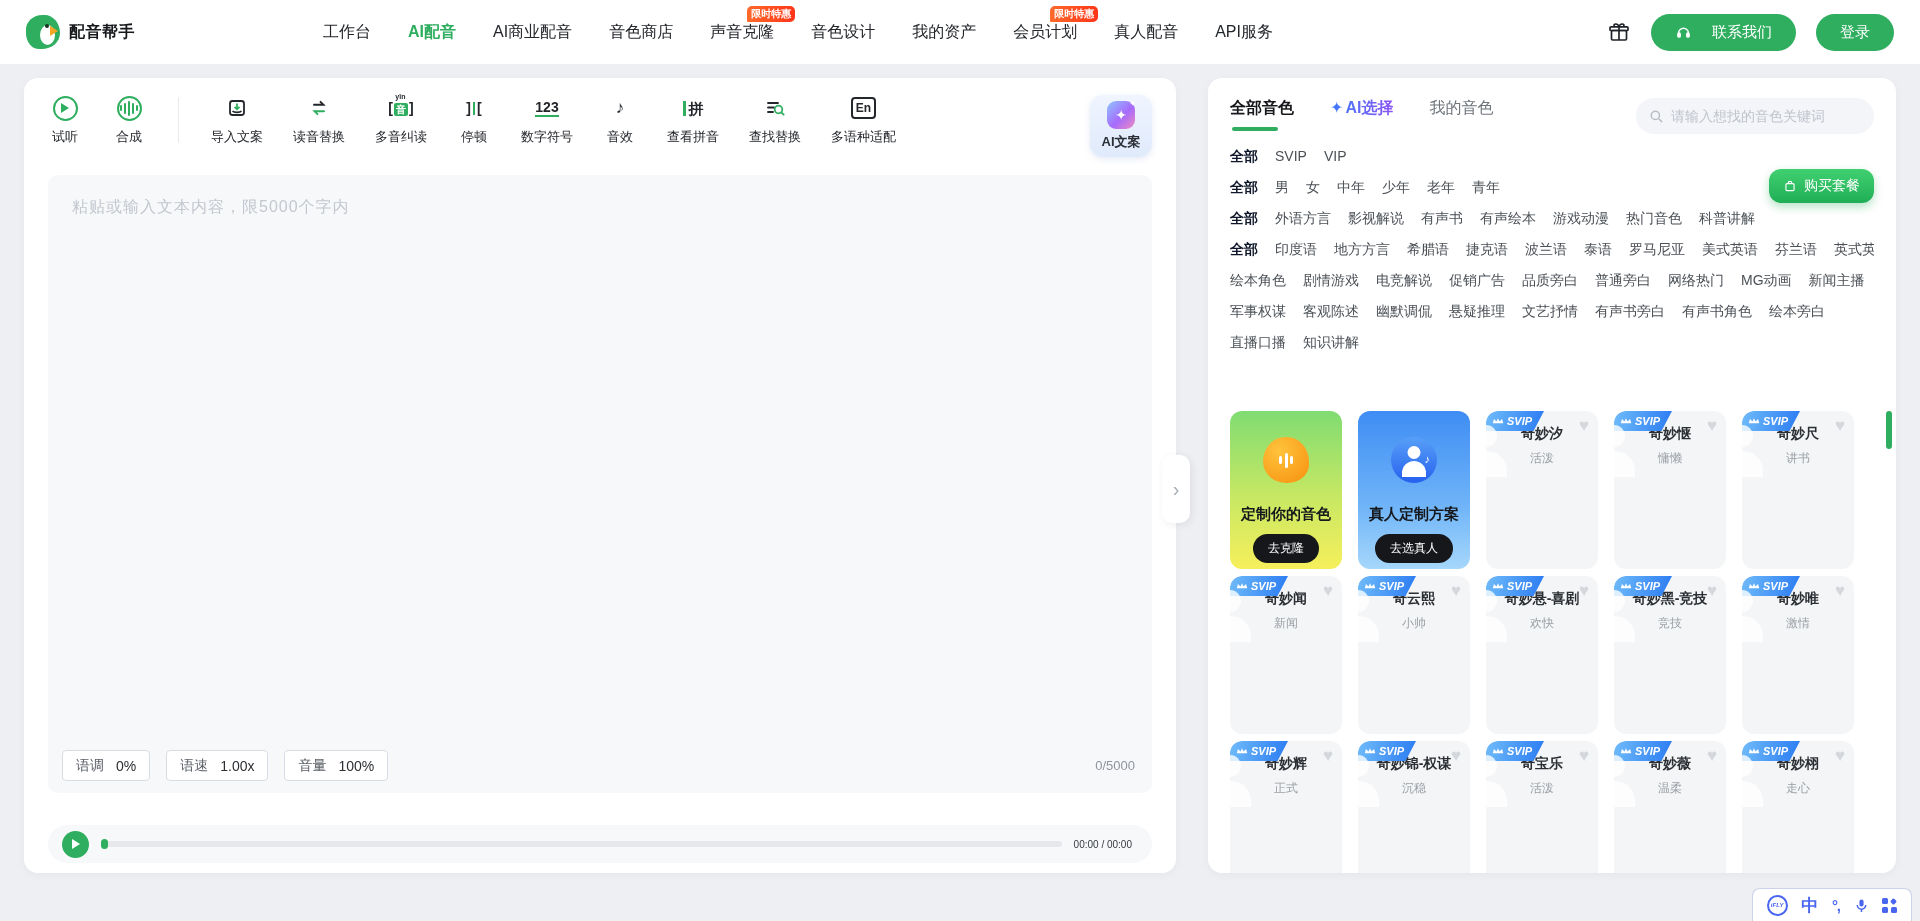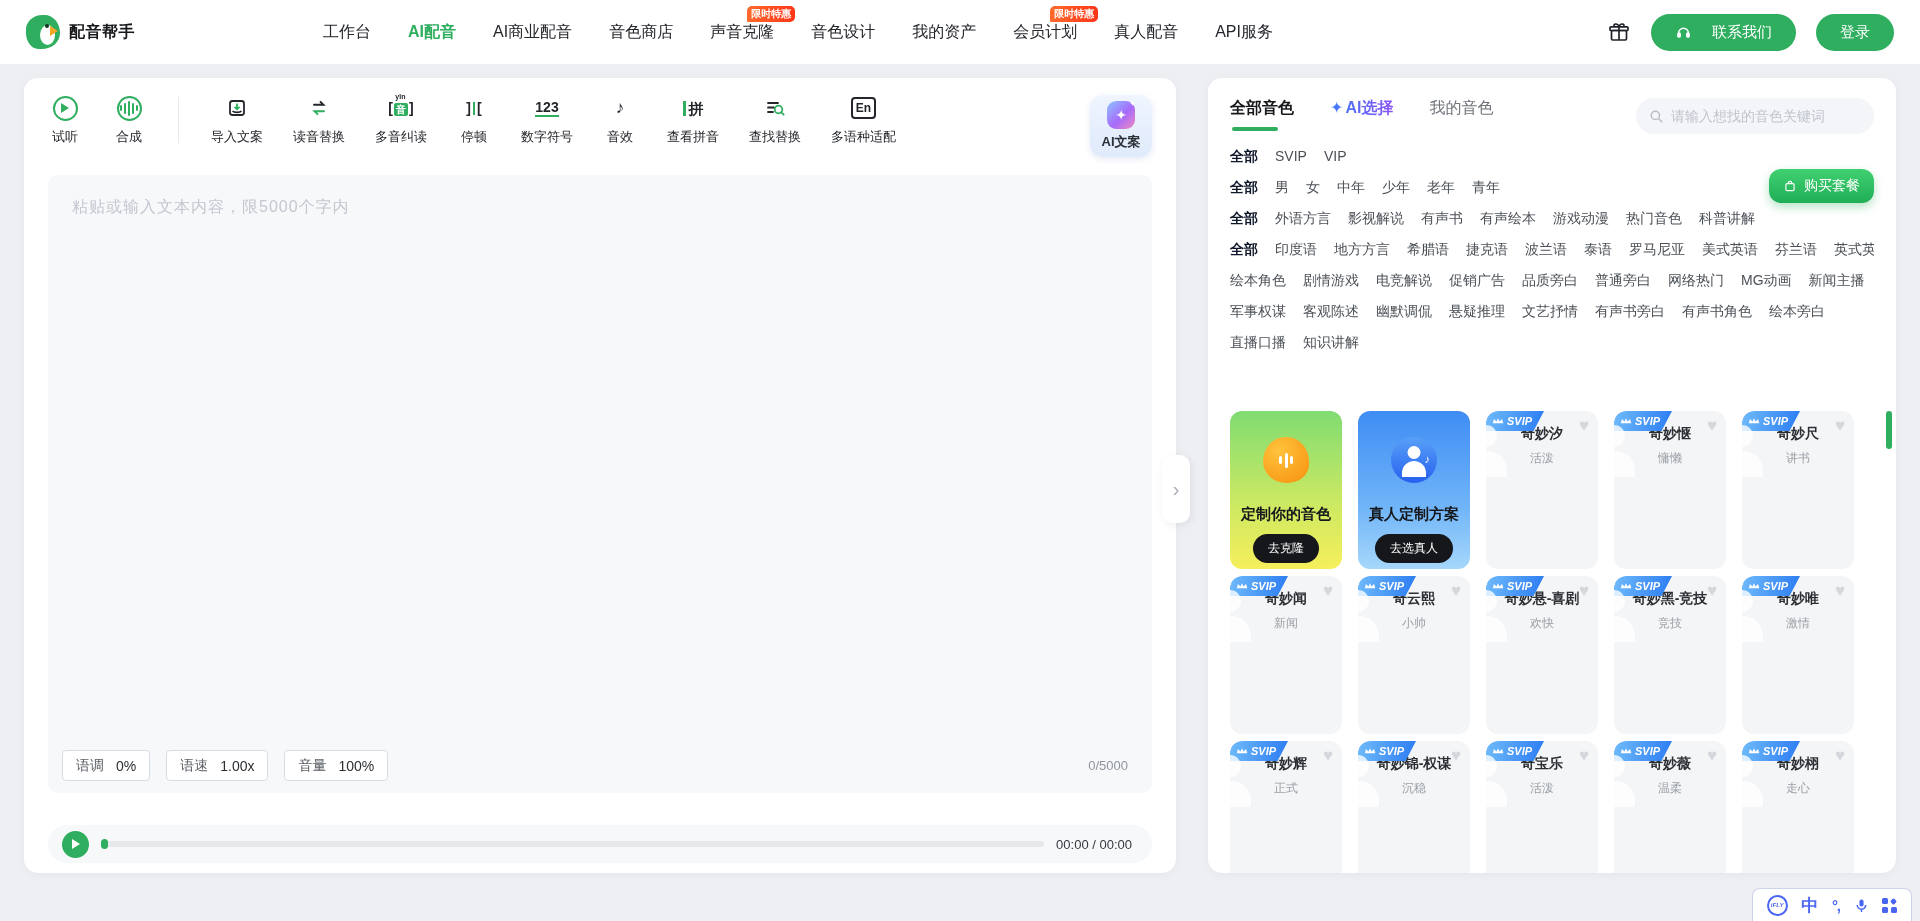--- a/index.html
+++ b/index.html
@@ -49,32 +49,32 @@
   .pin { border-left:3px solid #2fae5f; padding-left:3px; font-size:15px; }
   .enbox { border:2px solid #23262b; border-radius:4px; font-size:12px; font-weight:700; padding:2px 3px; color:#23262b; }
   .ai-copy { margin-left:auto; width:62px; height:62px; border-radius:13px; background:linear-gradient(180deg,#f0f5ff,#dfeafb); display:flex; flex-direction:column; align-items:center; justify-content:center; gap:4px; cursor:pointer; box-shadow:0 2px 6px rgba(80,110,180,.15); }
   .ai-ic { width:28px; height:28px; border-radius:9px; background:linear-gradient(135deg,#8ec5ff 0%,#a66bfb 55%,#f08bc0 100%); color:#fff; display:flex; align-items:center; justify-content:center; font-size:14px; position:relative; }
   .ai-ic::after { content:"✦"; position:absolute; top:-2px; right:-1px; font-size:8px; color:#fff; }
   .ai-copy-label { font-size:13px; color:#2b2f36; font-weight:600; }
   
   .text-region { position:absolute; left:24px; right:24px; top:97px; height:618px; background:#f7f8fa; border-radius:10px; padding:22px 24px 54px; }
   .script-input { width:100%; height:100%; background:transparent; border:none; outline:none; resize:none; font-family:inherit; font-size:16px; color:#303133; letter-spacing:1px; }
   .script-input::placeholder { color:#c3c7cf; }
-  .controls-row { position:absolute; left:14px; right:24px; bottom:12px; display:flex; align-items:center; gap:16px; }
+  .controls-row { position:absolute; left:14px; right:17px; bottom:12px; display:flex; align-items:center; gap:16px; }
   .control-chip { background:#fff; border:1px solid #d8dce3; border-radius:4px; height:31px; padding:0 13px; display:flex; align-items:center; gap:12px; font-size:14px; cursor:pointer; }
   .chip-label { color:#5a5f66; }
   .chip-value { color:#2b2f33; }
   .char-counter { margin-left:auto; font-size:13px; color:#8f959e; }
   
   .player { position:absolute; left:24px; right:24px; bottom:10px; height:38px; background:#f7f8fa; border-radius:19px; display:flex; align-items:center; padding:0 14px; gap:12px; }
   .play-btn { width:27px; height:27px; border-radius:50%; background:#2fae5f; border:none; cursor:pointer; display:flex; align-items:center; justify-content:center; flex:0 0 auto; }
   .play-btn .tri-w { width:0; height:0; border:5px solid transparent; border-left:8px solid #fff; margin-left:5px; }
   .progress { flex:1; height:6px; background:#e6e8ec; border-radius:3px; position:relative; cursor:pointer; }
   .progress-knob { position:absolute; left:0; top:-2px; width:7px; height:10px; border-radius:4px; background:#2fae5f; }
-  .player-time { font-size:13px; color:#35393f; white-space:nowrap; padding-right:6px; }
+  .player-time { font-size:10px; color:#35393f; white-space:nowrap; padding-right:6px; }
   
   .collapse-handle { position:absolute; left:1162px; top:455px; width:28px; height:68px; background:#fff; border-radius:10px; box-shadow:2px 2px 8px rgba(0,0,0,.07); display:flex; align-items:center; justify-content:center; color:#a7adb5; font-size:20px; cursor:pointer; z-index:4; }
   
   .tabs-row { display:flex; align-items:flex-start; gap:36px; }
   .tab { font-size:16px; color:#70757c; cursor:pointer; padding-bottom:12px; position:relative; white-space:nowrap; }
   .tab.active { color:#17191c; font-weight:700; }
   .tab.active::after { content:""; position:absolute; left:2px; bottom:0; width:46px; height:4px; border-radius:2px; background:#2fae5f; }
   .tab.ai { background:linear-gradient(90deg,#3e7bfa,#8a53f4); -webkit-background-clip:text; background-clip:text; color:transparent; font-weight:700; }
   .tab .spark { font-style:normal; margin-right:2px; }
   .search-box { margin-left:auto; width:238px; height:36px; background:#f4f5f8; border-radius:18px; display:flex; align-items:center; padding:0 13px; gap:7px; }

